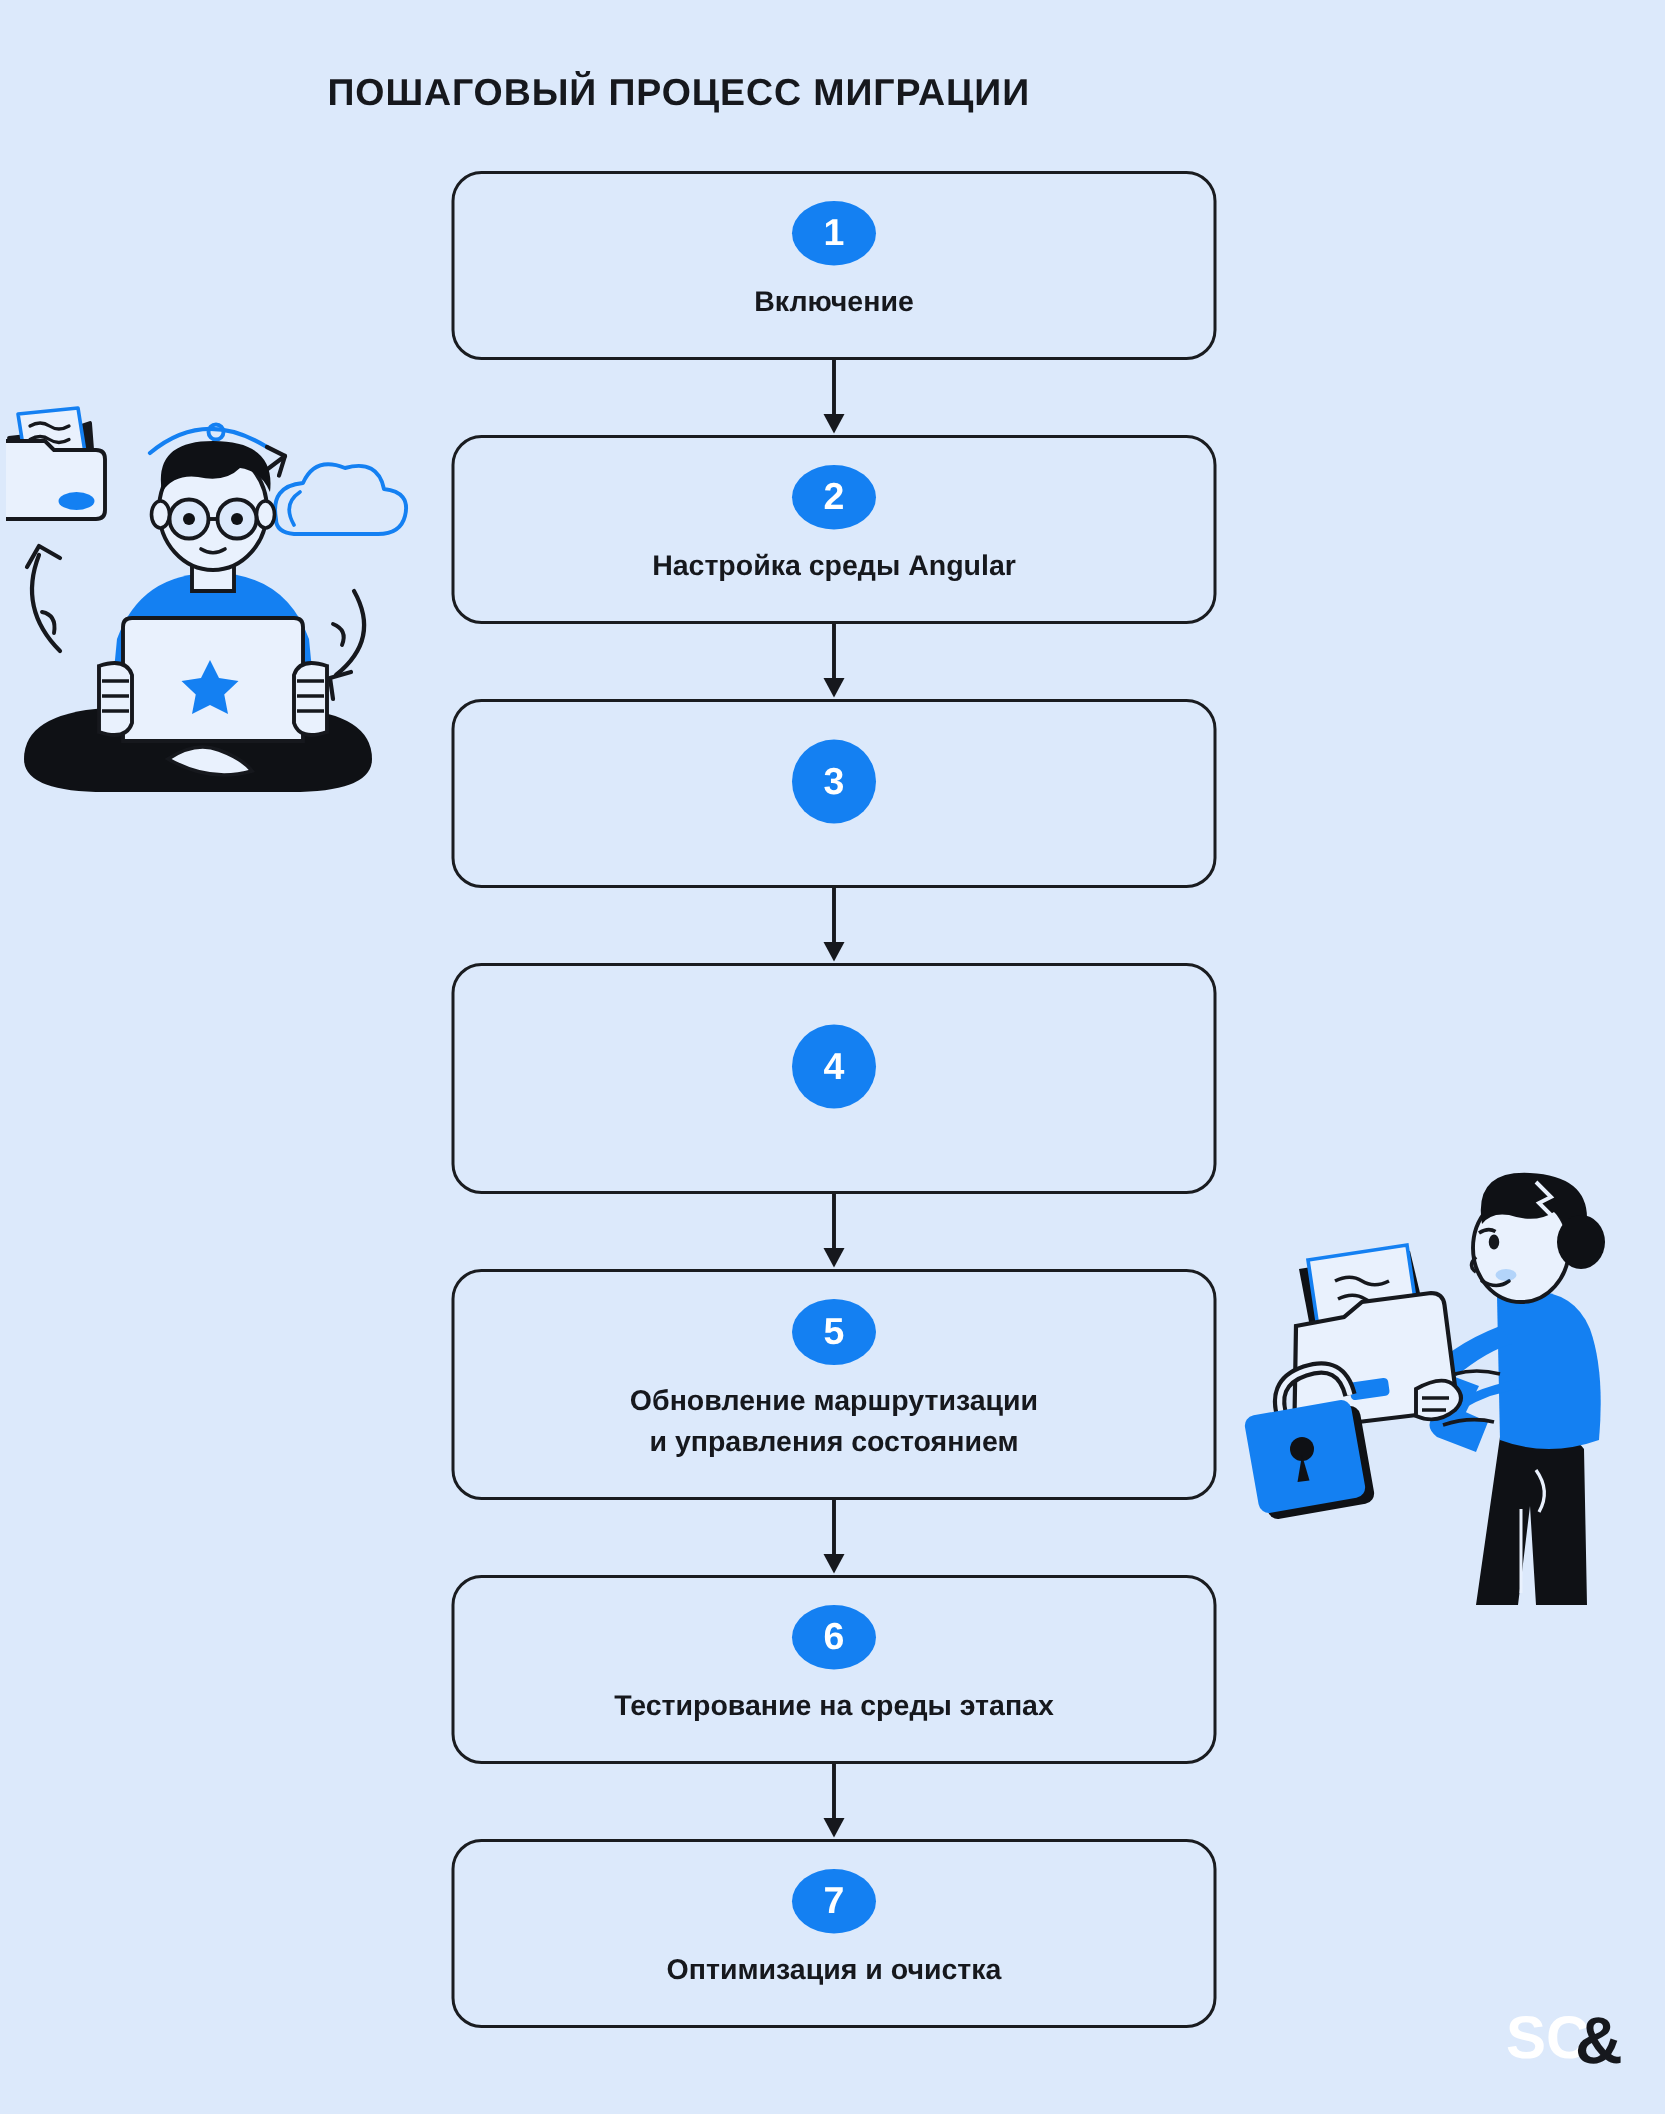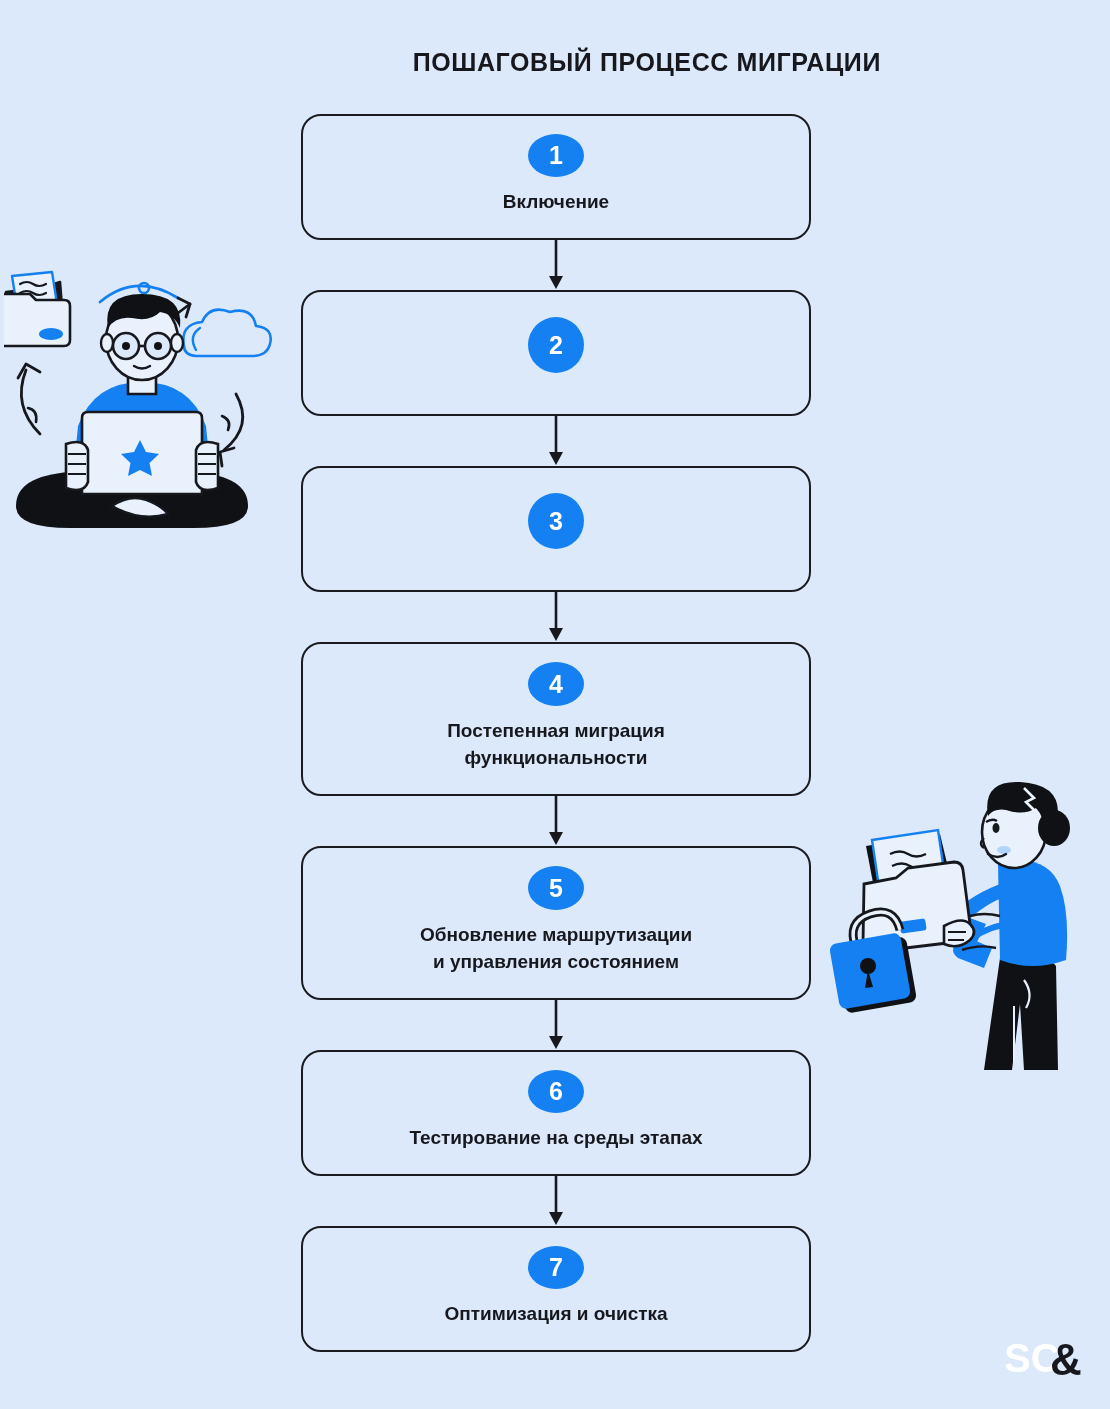--- a/index.html
+++ b/index.html
@@ -12,23 +12,23 @@
     background: #dce9fb;
     font-family: "Liberation Sans", sans-serif;
     position: relative;
     overflow: hidden;
   }
 
   
   .page-title {
     position: absolute;
     top: 48px;
-    left: 0;
+    left: 12px;
     width: 881px;
-    text-align: right;
+    text-align: center;
     font-size: 25px;
     font-weight: bold;
     letter-spacing: 0.6px;
     color: #16181d;
     text-transform: uppercase;
   }
 
   
   .flow {
     position: absolute;
@@ -203,42 +203,41 @@
   </div>
   <div class="connector">
     <svg width="18" height="50" viewBox="0 0 18 50">
         <path d="M9 0 L9 38" stroke="#16181d" stroke-width="2.6"></path>
         <path d="M2 36 L16 36 L9 49 Z" fill="#16181d"></path>
       </svg>
   </div>
 
   <div class="step-card" style="height:126px;">
     <div class="step-badge">2</div>
+    <div class="step-label">Настройка среды Angular</div>
   </div>
   <div class="connector">
     <svg width="18" height="50" viewBox="0 0 18 50">
         <path d="M9 0 L9 38" stroke="#16181d" stroke-width="2.6"></path>
         <path d="M2 36 L16 36 L9 49 Z" fill="#16181d"></path>
       </svg>
   </div>
 
   <div class="step-card" style="height:126px;">
     <div class="step-badge">3</div>
   </div>
   <div class="connector">
     <svg width="18" height="50" viewBox="0 0 18 50">
         <path d="M9 0 L9 38" stroke="#16181d" stroke-width="2.6"></path>
         <path d="M2 36 L16 36 L9 49 Z" fill="#16181d"></path>
       </svg>
   </div>
 
   <div class="step-card" style="height:154px;">
     <div class="step-badge">4</div>
-    <div class="step-label">Постепенная миграция
-функциональности</div>
   </div>
   <div class="connector">
     <svg width="18" height="50" viewBox="0 0 18 50">
         <path d="M9 0 L9 38" stroke="#16181d" stroke-width="2.6"></path>
         <path d="M2 36 L16 36 L9 49 Z" fill="#16181d"></path>
       </svg>
   </div>
 
   <div class="step-card" style="height:154px;">
     <div class="step-badge">5</div>

